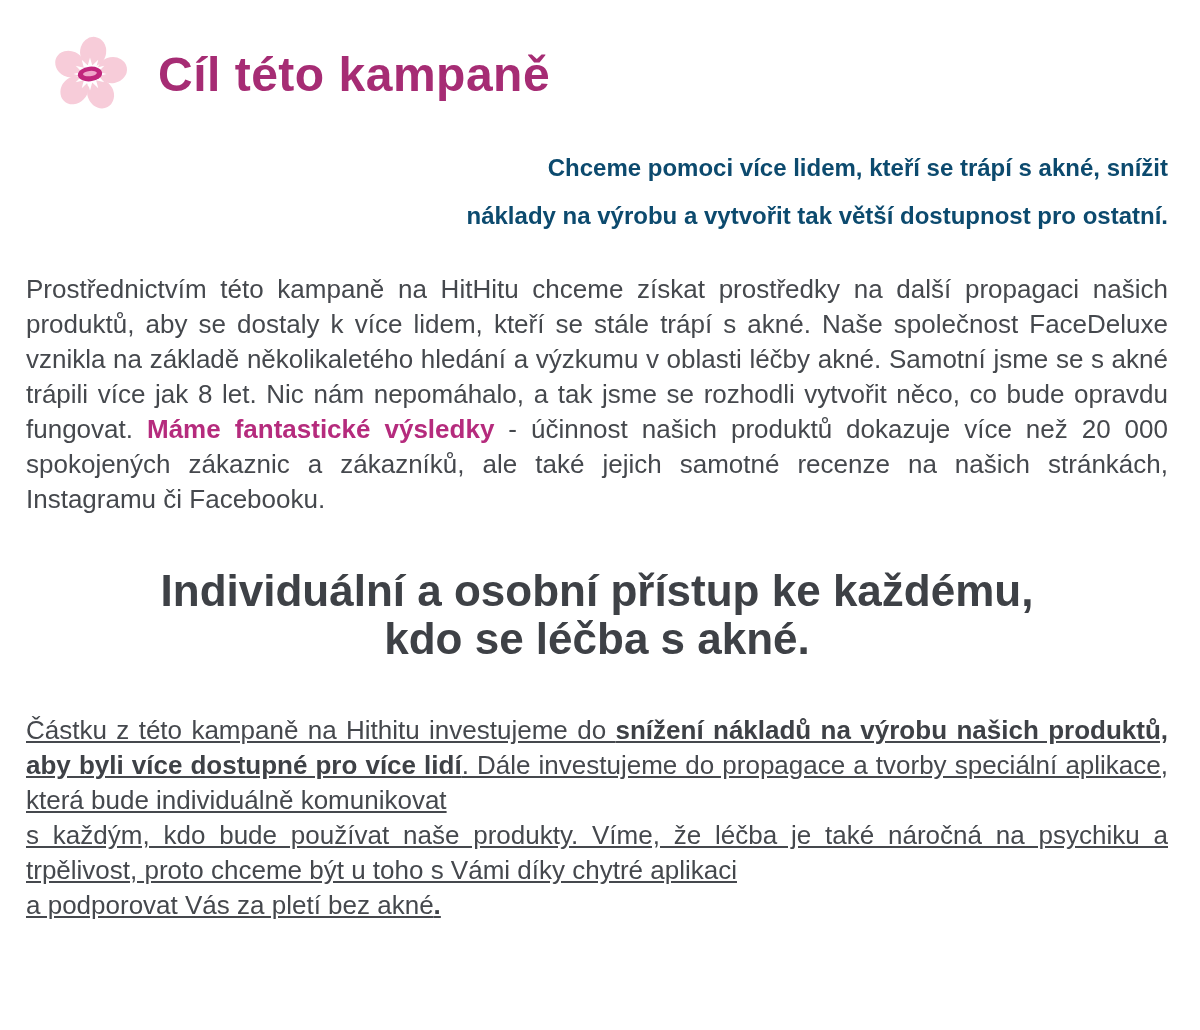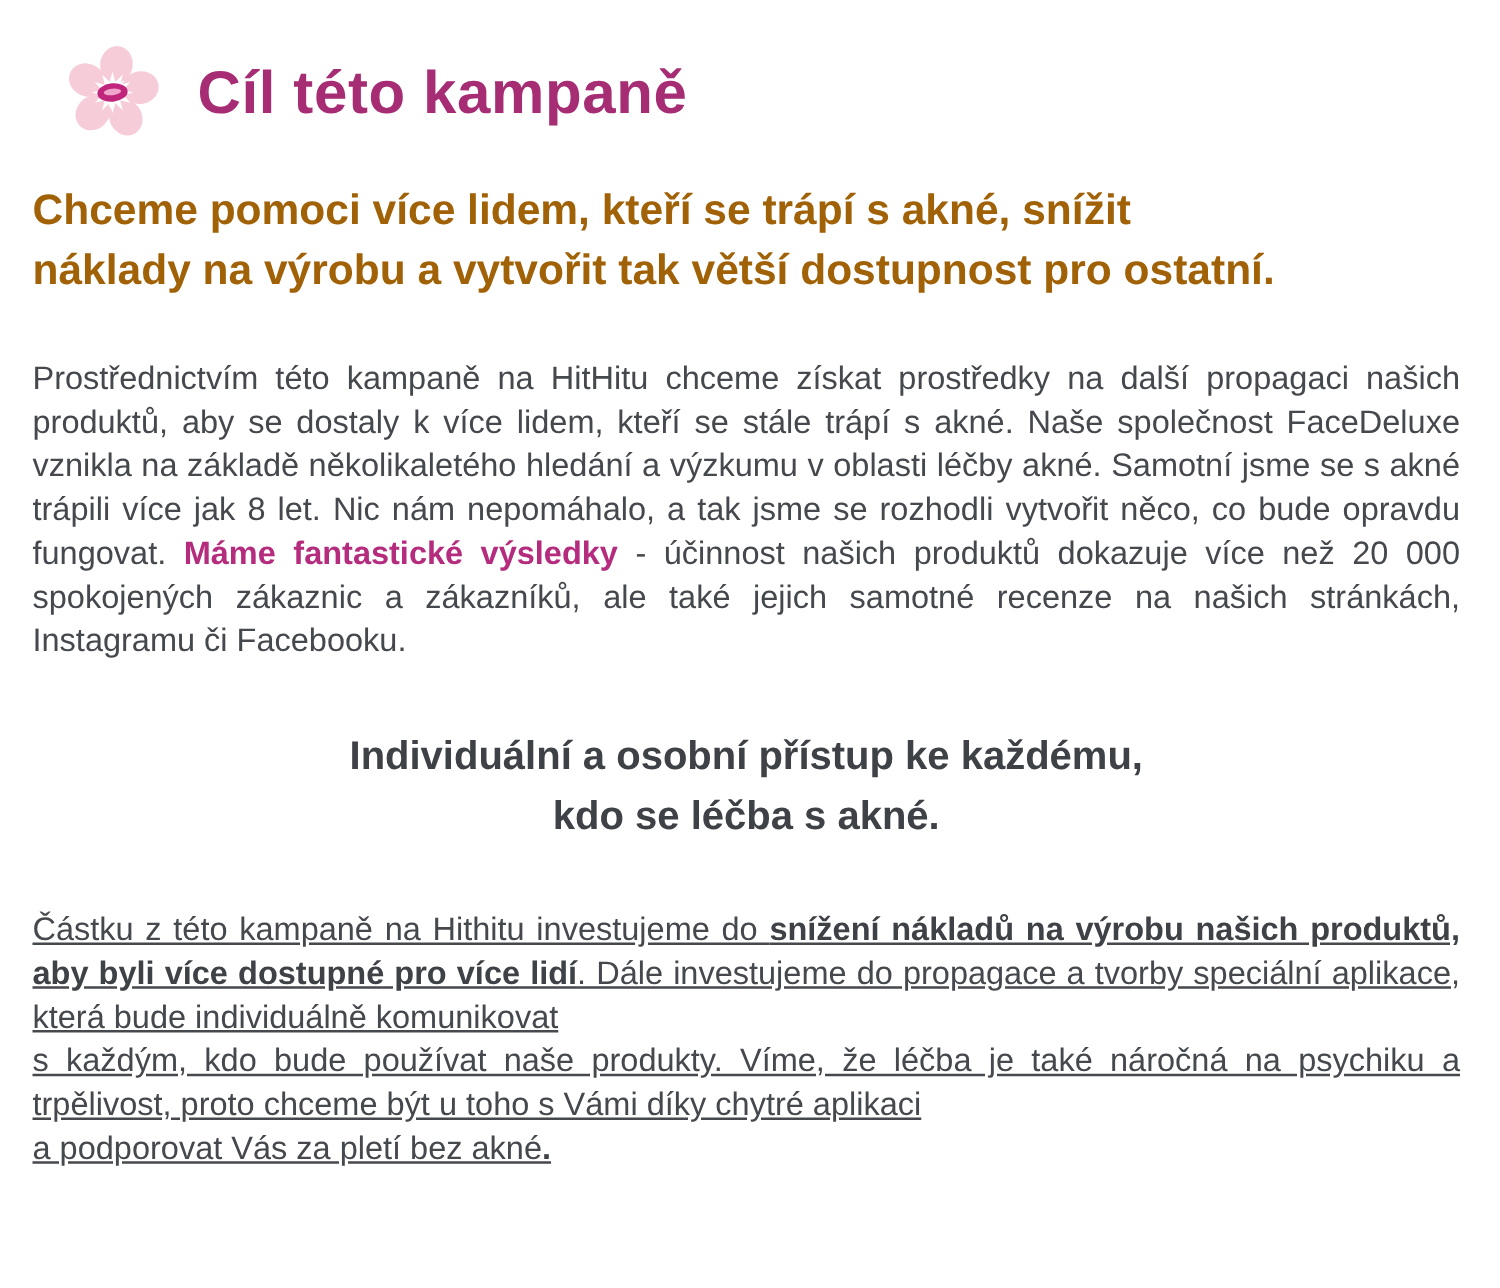--- a/index.html
+++ b/index.html
@@ -32,43 +32,43 @@
   }
   .title {
     margin: 4px;
     font-size: 48px;
     font-weight: bold;
     color: #a62c74;
     letter-spacing: 0.5px;
   }
   .intro-heading {
     margin: 30px 0 0 0;
-    font-size: 34px;
+    font-size: 24px;
     line-height: 48px;
     font-weight: bold;
-    color: #a16207;
-    text-align: left;
+    color: #0c4a6e;
+    text-align: right;
   }
   .body-text {
-    margin: 45px 0 0 0;
+    margin: 32px 0 0 0;
     font-size: 26px;
     line-height: 35px;
     color: #45484d;
     text-align: justify;
   }
   .body-text b {
     color: #3e4146;
   }
   .highlight {
     color: #b52b7d;
     font-weight: bold;
   }
   .mid-heading {
     margin: 50px 0 0 0;
-    font-size: 32px;
+    font-size: 44px;
     line-height: 48px;
     font-weight: bold;
     color: #3e4146;
     text-align: center;
   }
   .para-2 {
     margin-top: 50px;
     text-decoration: underline;
   }
 </style>

